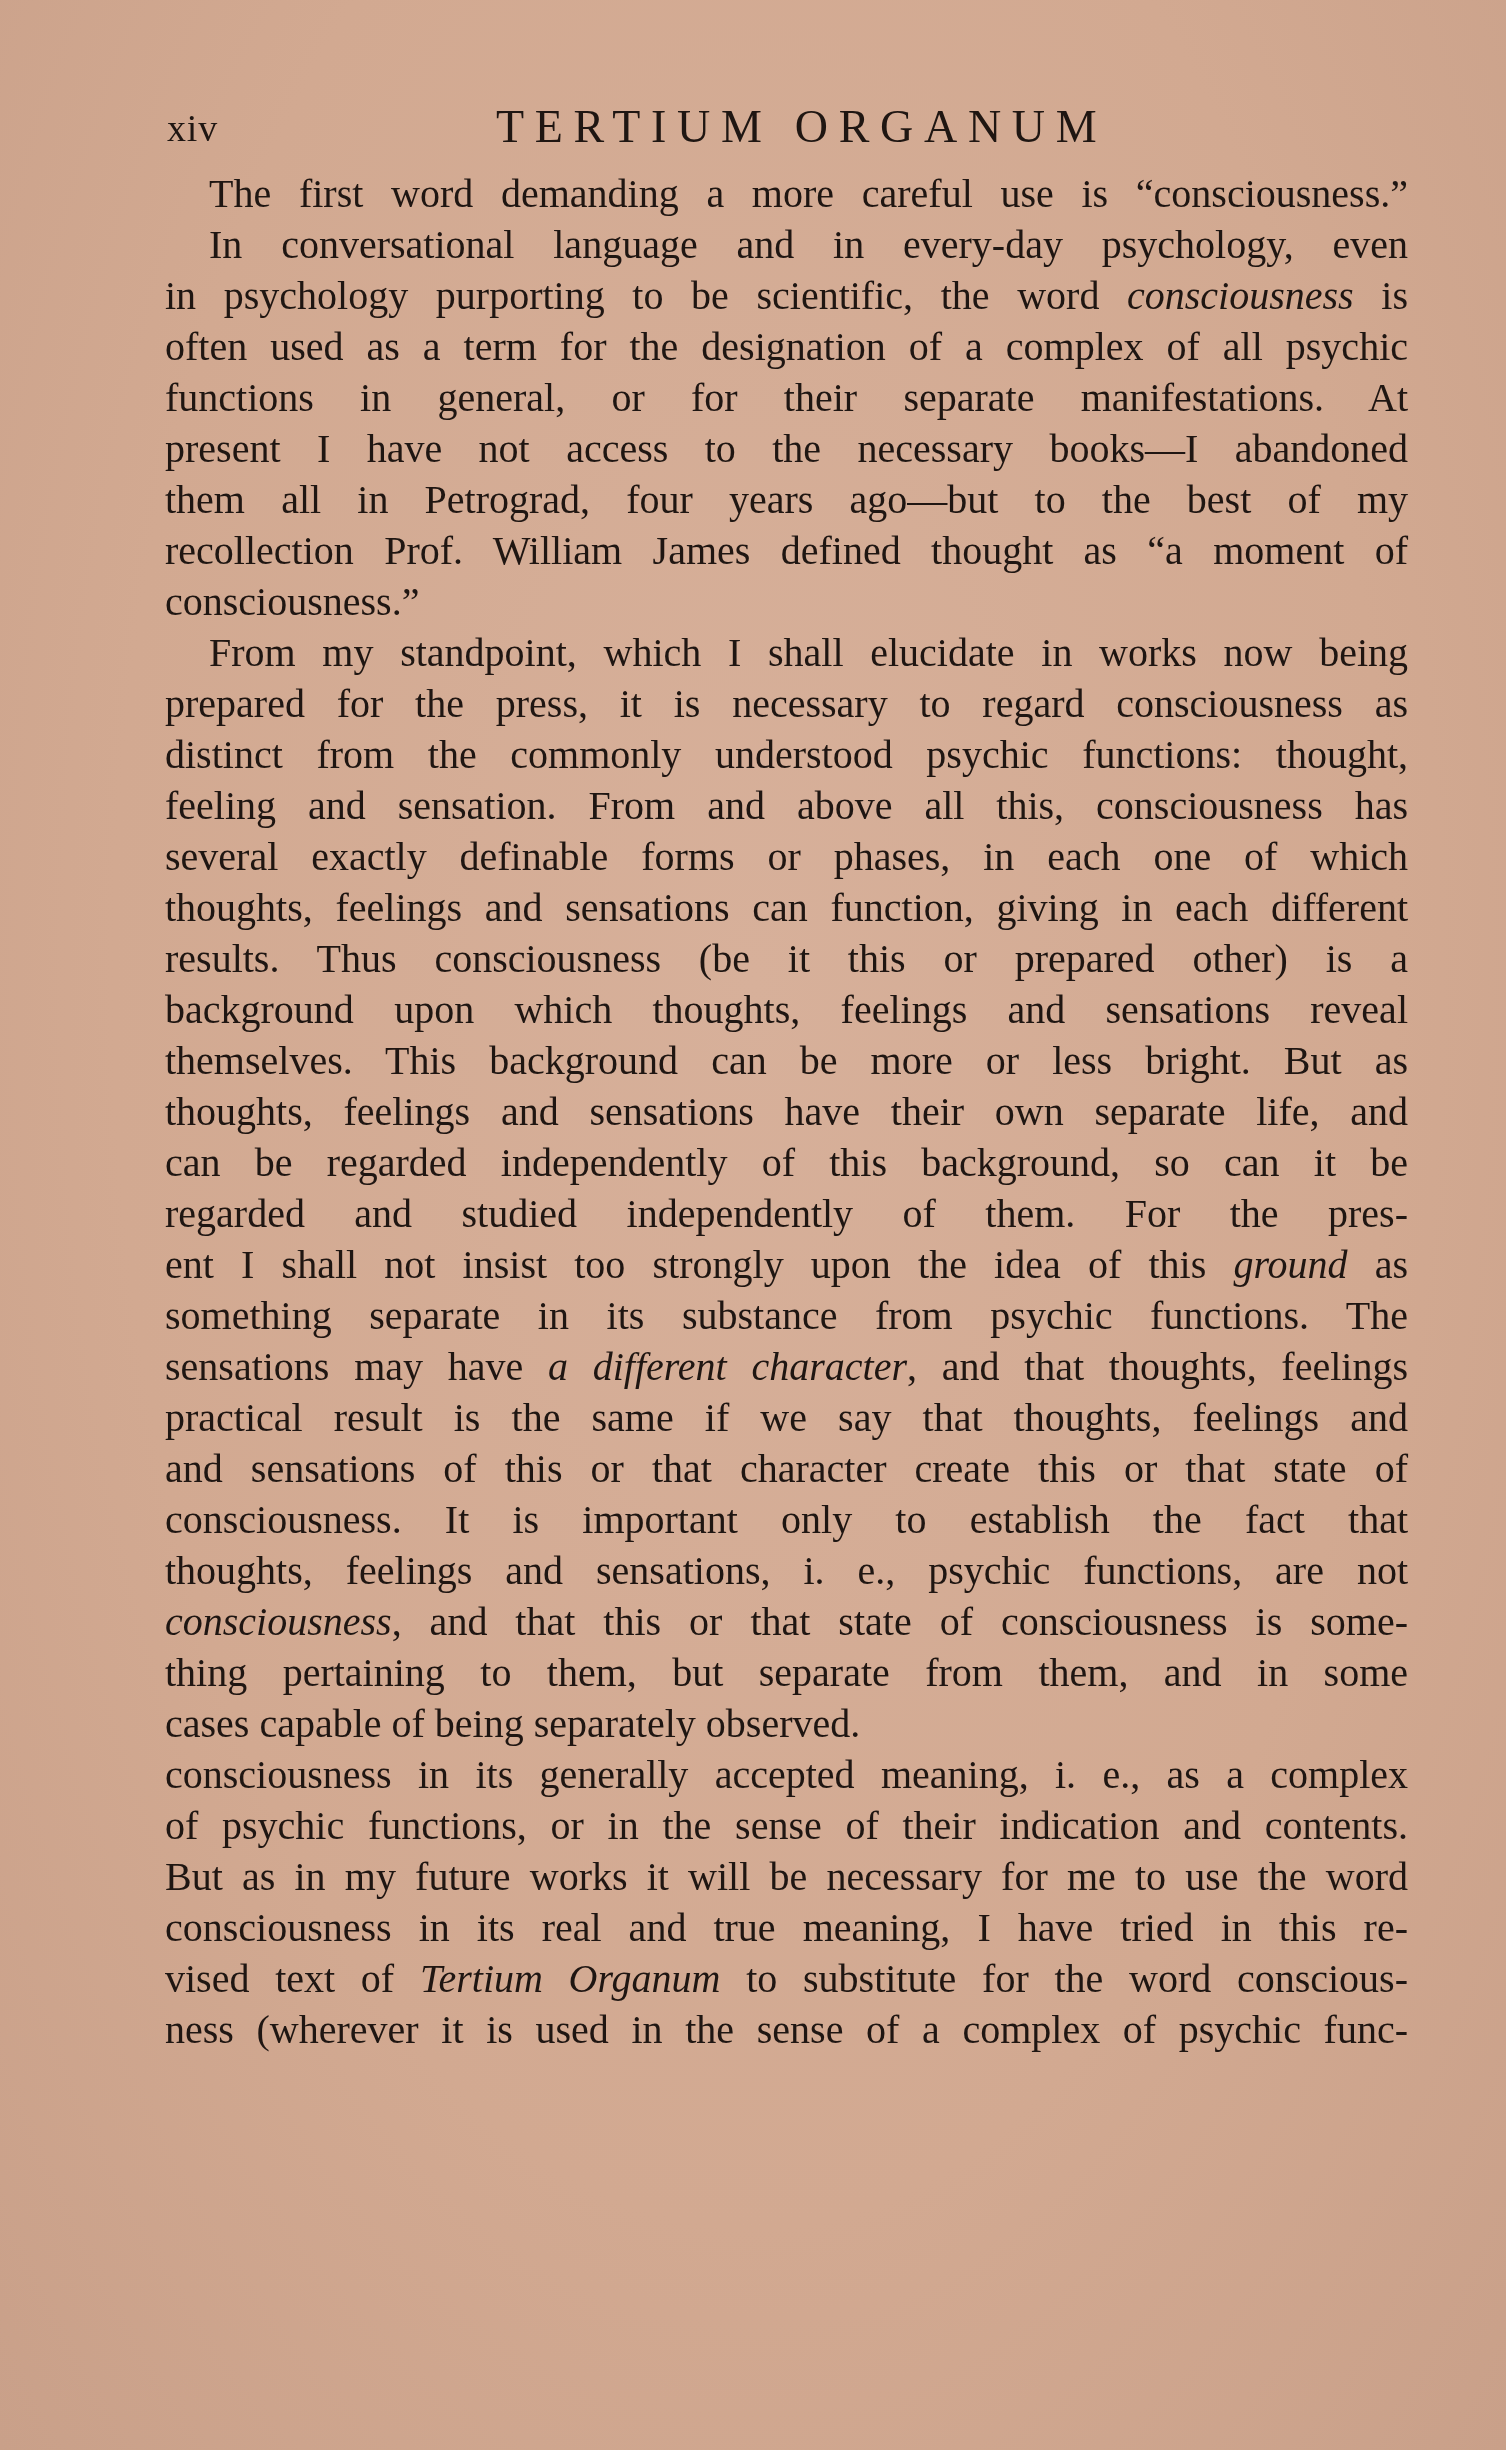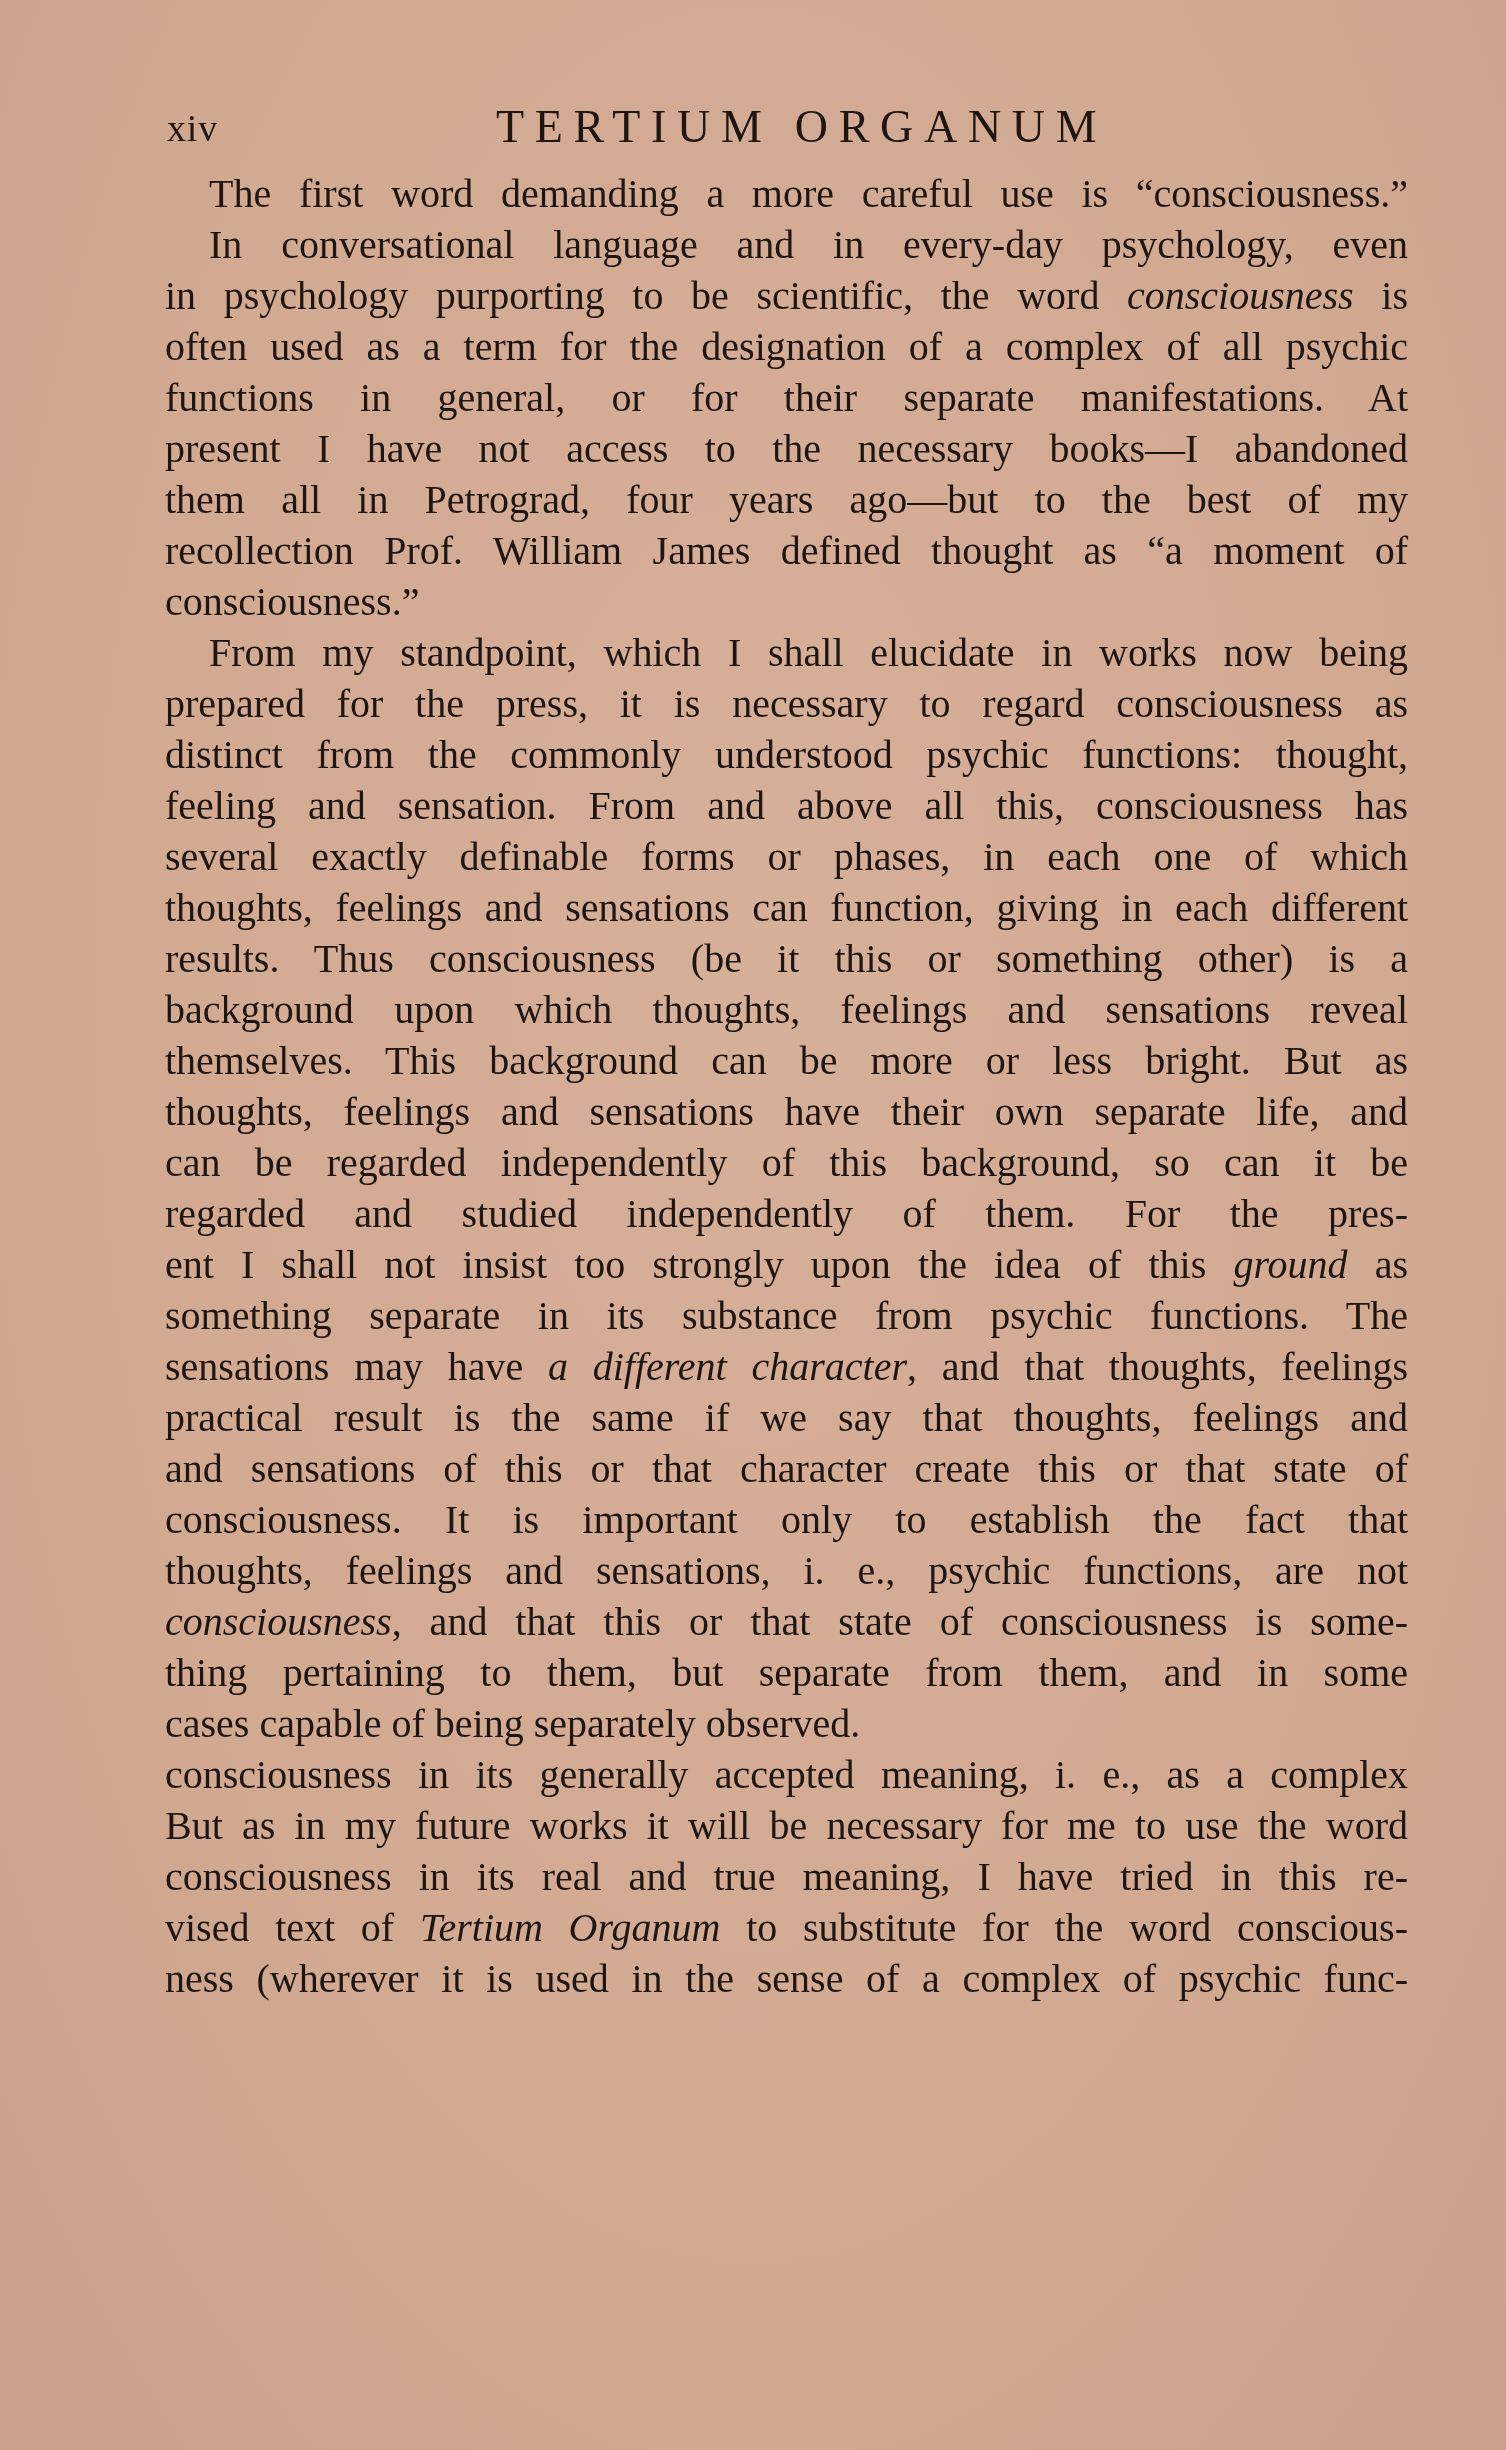--- a/index.html
+++ b/index.html
@@ -53,35 +53,36 @@
     <span class="line">present I have not access to the necessary books—I abandoned</span>
     <span class="line">them all in Petrograd, four years ago—but to the best of my</span>
     <span class="line">recollection Prof. William James defined thought as “a moment of</span>
     <span class="line last">consciousness.”</span>
     <span class="line indent">From my standpoint, which I shall elucidate in works now being</span>
     <span class="line">prepared for the press, it is necessary to regard consciousness as</span>
     <span class="line">distinct from the commonly understood psychic functions: thought,</span>
     <span class="line">feeling and sensation. From and above all this, consciousness has</span>
     <span class="line">several exactly definable forms or phases, in each one of which</span>
     <span class="line">thoughts, feelings and sensations can function, giving in each different</span>
-    <span class="line">results. Thus consciousness (be it this or something other) is a</span>
+    <span class="line">results. Thus consciousness (be it this or prepared other) is a</span>
     <span class="line">background upon which thoughts, feelings and sensations reveal</span>
     <span class="line">themselves. This background can be more or less bright. But as</span>
     <span class="line">thoughts, feelings and sensations have their own separate life, and</span>
     <span class="line">can be regarded independently of this background, so can it be</span>
     <span class="line">regarded and studied independently of them. For the pres-</span>
     <span class="line"><span>ent I shall not insist too strongly upon the idea of this </span><em>ground</em><span> as</span></span>
     <span class="line">something separate in its substance from psychic functions. The</span>
     <span class="line"><span>sensations may have </span><em>a different character</em><span>, and that thoughts, feelings</span></span>
     <span class="line">practical result is the same if we say that thoughts, feelings and</span>
     <span class="line">and sensations of this or that character create this or that state of</span>
     <span class="line">consciousness. It is important only to establish the fact that</span>
     <span class="line">thoughts, feelings and sensations, i. e., psychic functions, are not</span>
     <span class="line"><em>consciousness</em><span>, and that this or that state of consciousness is some-</span></span>
     <span class="line">thing pertaining to them, but separate from them, and in some</span>
     <span class="line last">cases capable of being separately observed.</span>
     <span class="line">consciousness in its generally accepted meaning, i. e., as a complex</span>
+    <span class="line">of psychic functions, or in the sense of their indication and contents.</span>
     <span class="line">But as in my future works it will be necessary for me to use the word</span>
     <span class="line">consciousness in its real and true meaning, I have tried in this re-</span>
     <span class="line"><span>vised text of </span><em>Tertium Organum</em><span> to substitute for the word conscious-</span></span>
     <span class="line">ness (wherever it is used in the sense of a complex of psychic func-</span>
   </div>
 
 
 </body></html>

